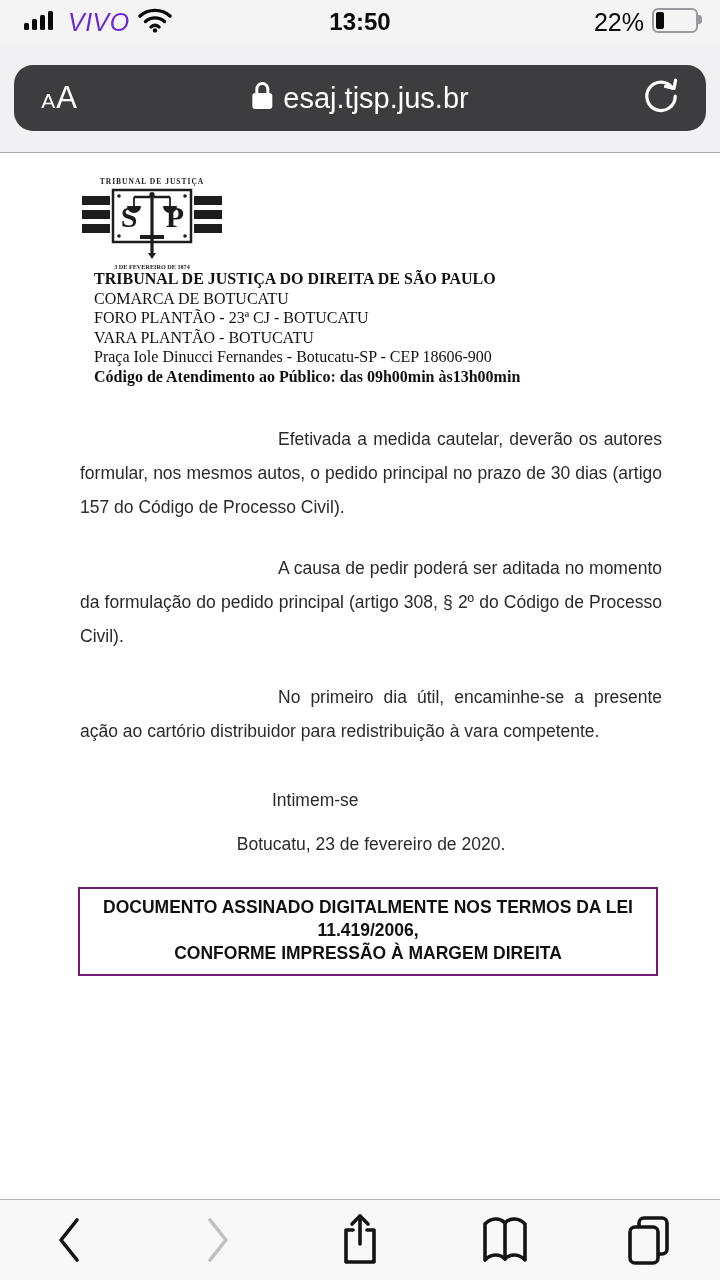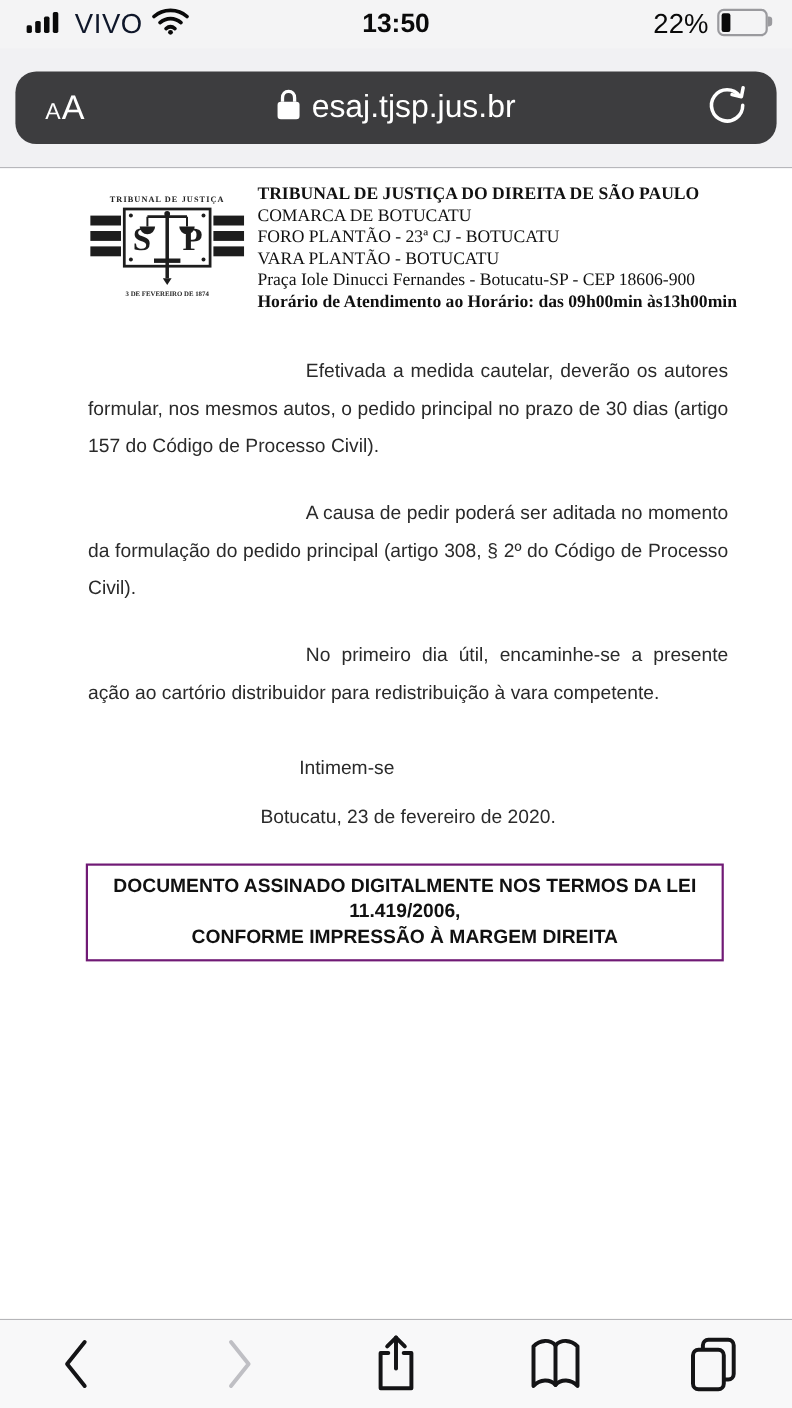--- a/index.html
+++ b/index.html
@@ -8,21 +8,21 @@
     background:#f4f4f5;
     font-family:"Liberation Sans", sans-serif;
     -webkit-font-smoothing:antialiased;
   }
   
   .status-bar{
     height:44px;display:flex;align-items:center;justify-content:space-between;
     padding:0 22px 0 24px;background:#f4f4f5;color:#0a0a0a;
   }
   .sb-left{display:flex;align-items:center;gap:8px;width:230px;}
-  .sb-carrier{font-size:25px;color:#0f172a;letter-spacing:.5px;}
+  .sb-carrier{font-size:25px;color:#6d28d9;letter-spacing:.5px;font-style:italic;}
   .sb-time{font-size:24px;font-weight:700;color:#0a0a0a;position:absolute;left:50%;transform:translateX(-50%);top:8px;}
   .sb-right{display:flex;align-items:flex-start;gap:8px;}
   .sb-batt-pct{font-size:25px;color:#0a0a0a;}
   .battery{position:relative;width:42px;height:21px;border:2px solid #9a9a9e;border-radius:6px;}
   .battery .fill{position:absolute;left:2px;top:2px;bottom:2px;width:8px;background:#0a0a0a;border-radius:2px;}
   .battery .cap{position:absolute;right:-6px;top:5px;width:4px;height:9px;background:#9a9a9e;border-radius:0 3px 3px 0;}
   
   .chrome{
     height:108px;background:#f1f1f3;display:flex;align-items:center;justify-content:center;
     border-bottom:1px solid #a9a9ad;
@@ -35,21 +35,21 @@
   .aa-small{font-size:21px;}
   .aa-big{font-size:31px;}
   .url-center{position:absolute;left:50%;top:50%;transform:translate(-50%,-50%);display:flex;align-items:center;gap:10px;text-align:right;}
   .lock{display:inline-block;}
   .url-text{font-size:29px;color:#fff;}
   .reload{position:absolute;right:26px;top:50%;transform:translateY(-50%);}
   
   .page{
     height:1047px;background:#ffffff;overflow:hidden;color:#1c1c1c;
   }
-  .doc-header{display:flex;margin:20px 0 0 82px;}
+  .doc-header{display:flex;margin:20px 0 0 82px;flex-direction:column;}
   .logo{width:140px;height:102px;flex:0 0 auto;}
   .hdr-text{margin-left:12px;font-family:"Liberation Serif", serif;font-size:16px;line-height:19.5px;color:#111;margin-top:-6px;}
   .hdr-text .b{font-weight:700;}
   .doc-body{padding:0 58px 0 80px;font-size:17.5px;color:#2a2a2a;}
   .doc-body p.just{
     text-align:justify;text-indent:198px;line-height:34px;margin:0 0 27px 0;
   }
   .doc-body p.first{margin-top:36px;}
   .closing{margin:42px 0 0 192px;line-height:20px;}
   .dateline{text-align:center;margin:24px 0 0 0;line-height:20px;}
@@ -156,21 +156,21 @@
         <path d="M66 80 L70 86 L74 80 Z"></path>
         <text x="70" y="96" font-size="6.2" text-anchor="middle" font-family="Liberation Serif, serif" font-weight="700">3 DE FEVEREIRO DE 1874</text>
       </g>
     </svg>
     <div class="hdr-text">
       <div class="b">TRIBUNAL DE JUSTIÇA DO DIREITA DE SÃO PAULO</div>
       <div>COMARCA DE BOTUCATU</div>
       <div>FORO PLANTÃO - 23ª CJ - BOTUCATU</div>
       <div>VARA PLANTÃO - BOTUCATU</div>
       <div>Praça Iole Dinucci Fernandes - Botucatu-SP - CEP 18606-900</div>
-      <div class="b">Horário de Atendimento ao Horário: das 09h00min às13h00min</div>
+      <div class="b">Código de Atendimento ao Público: das 09h00min às13h00min</div>
     </div>
   </div>
 
   <div class="doc-body">
     <p class="just first">Efetivada a medida cautelar, deverão os autores formular, nos mesmos autos, o pedido principal no prazo de 30 dias (artigo 157 do Código de Processo Civil).</p>
     <p class="just">A causa de pedir poderá ser aditada no momento da formulação do pedido principal (artigo 308, § 2º do Código de Processo Civil).</p>
     <p class="just">No primeiro dia útil, encaminhe-se a presente ação ao cartório distribuidor para redistribuição à vara competente.</p>
     <div class="closing">Intimem-se</div>
     <div class="dateline">Botucatu, 23 de fevereiro de 2020.</div>
     <div class="sig-box">

